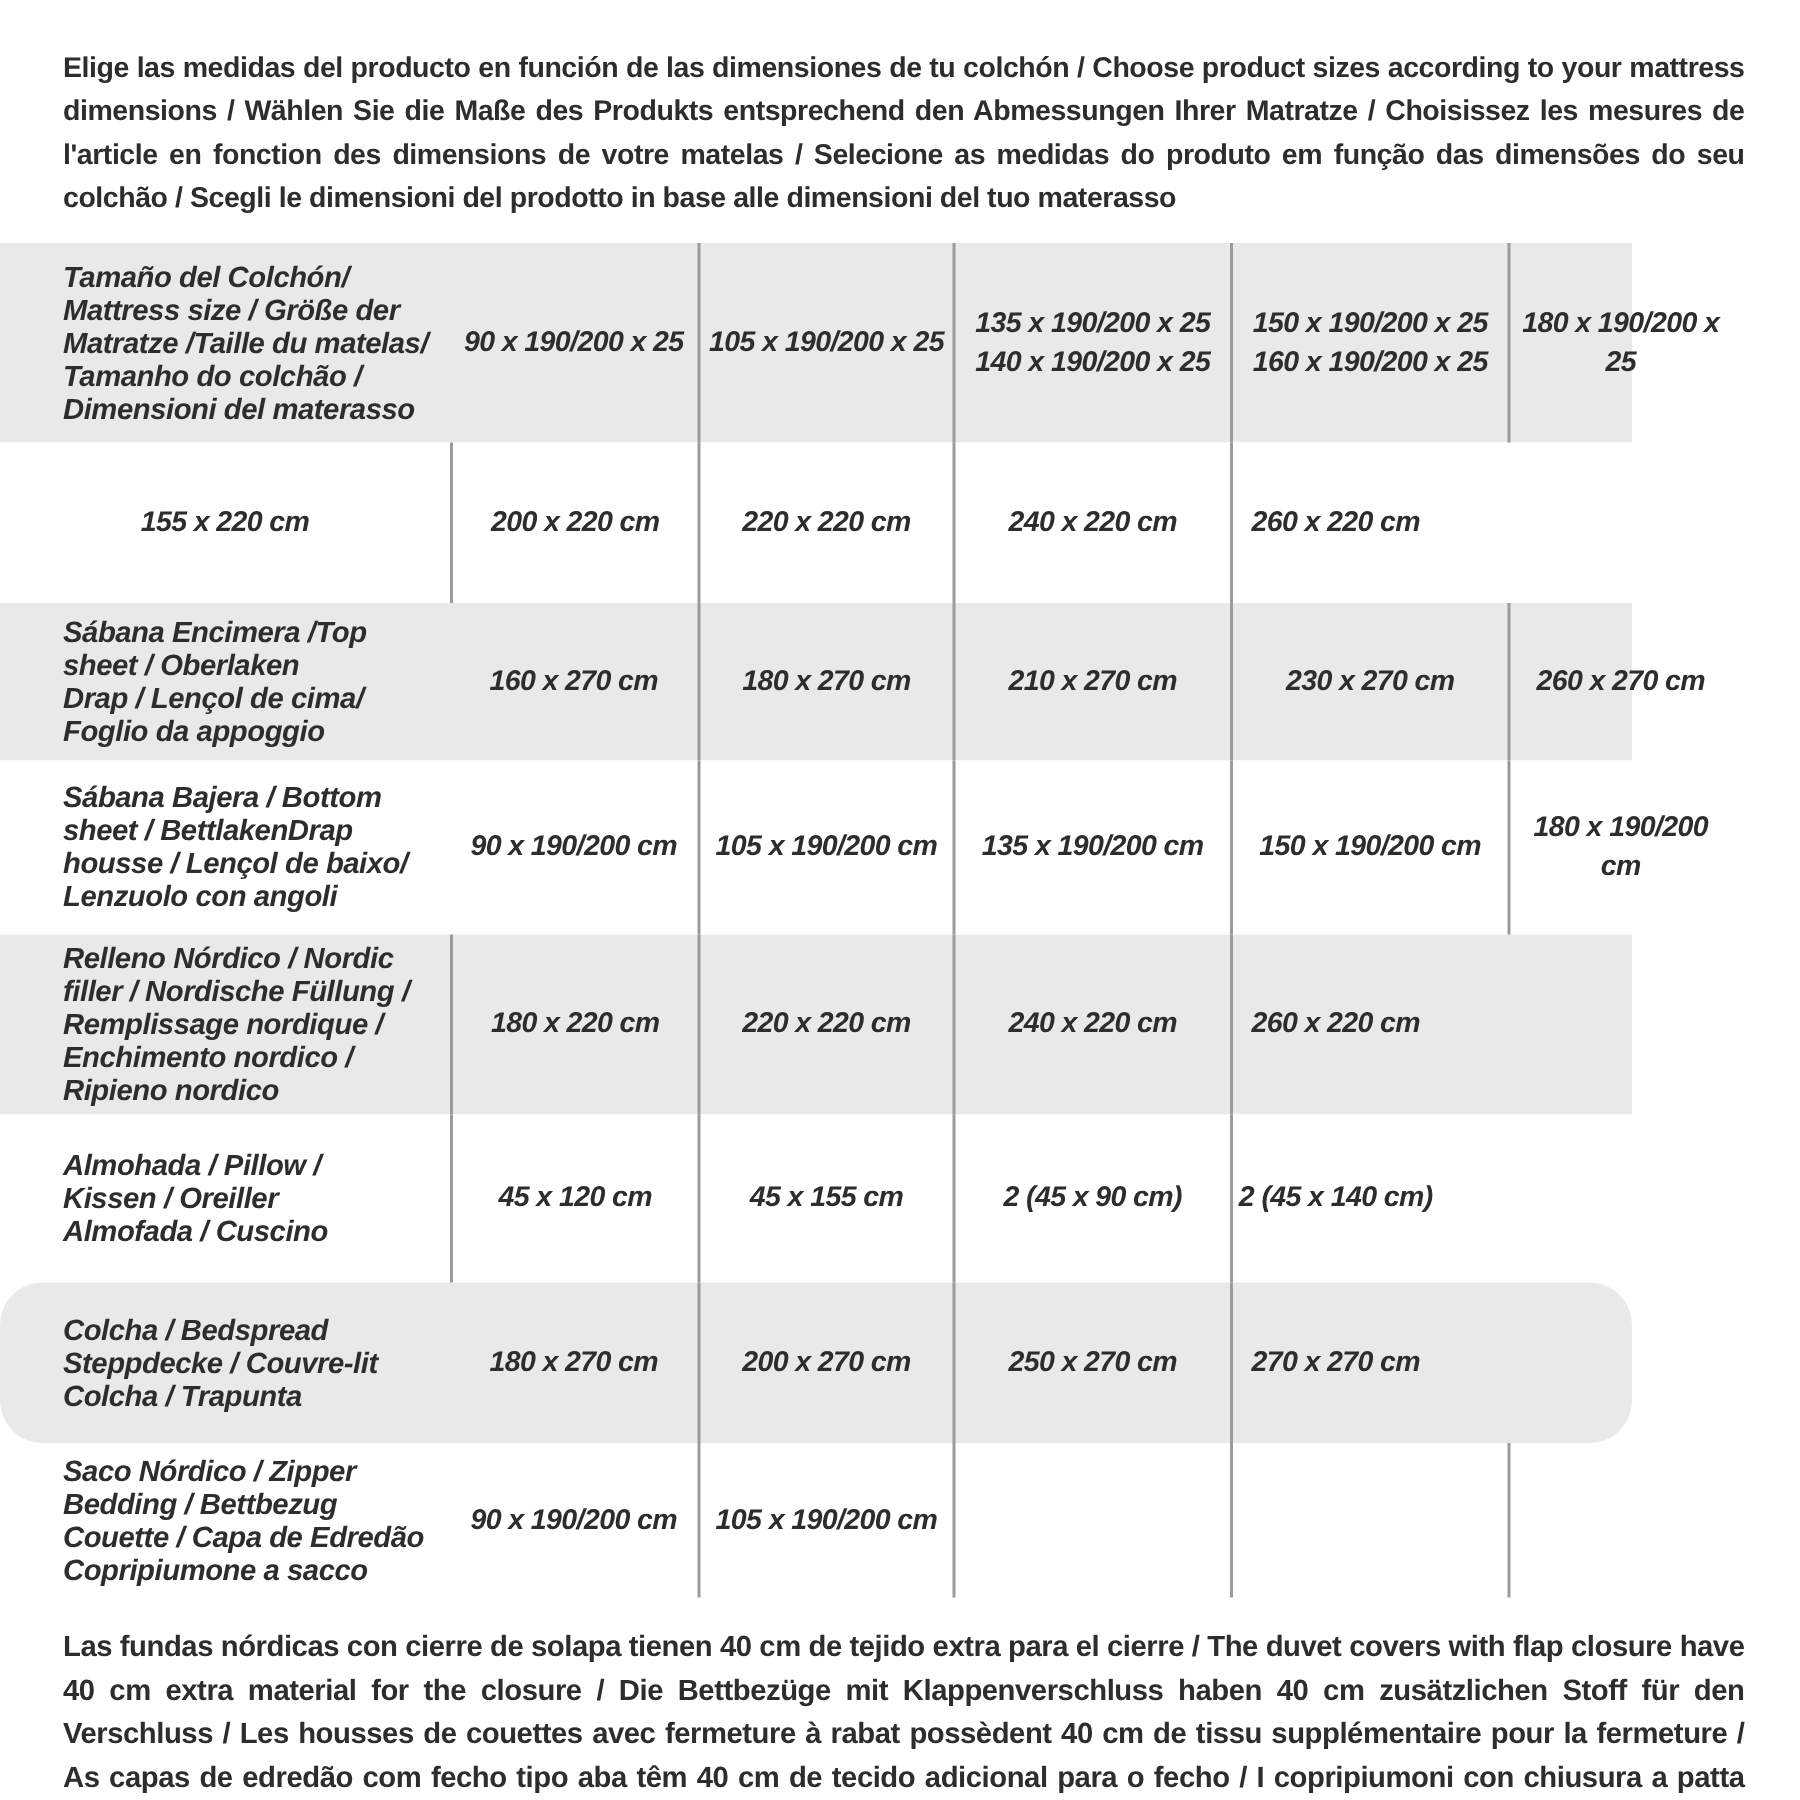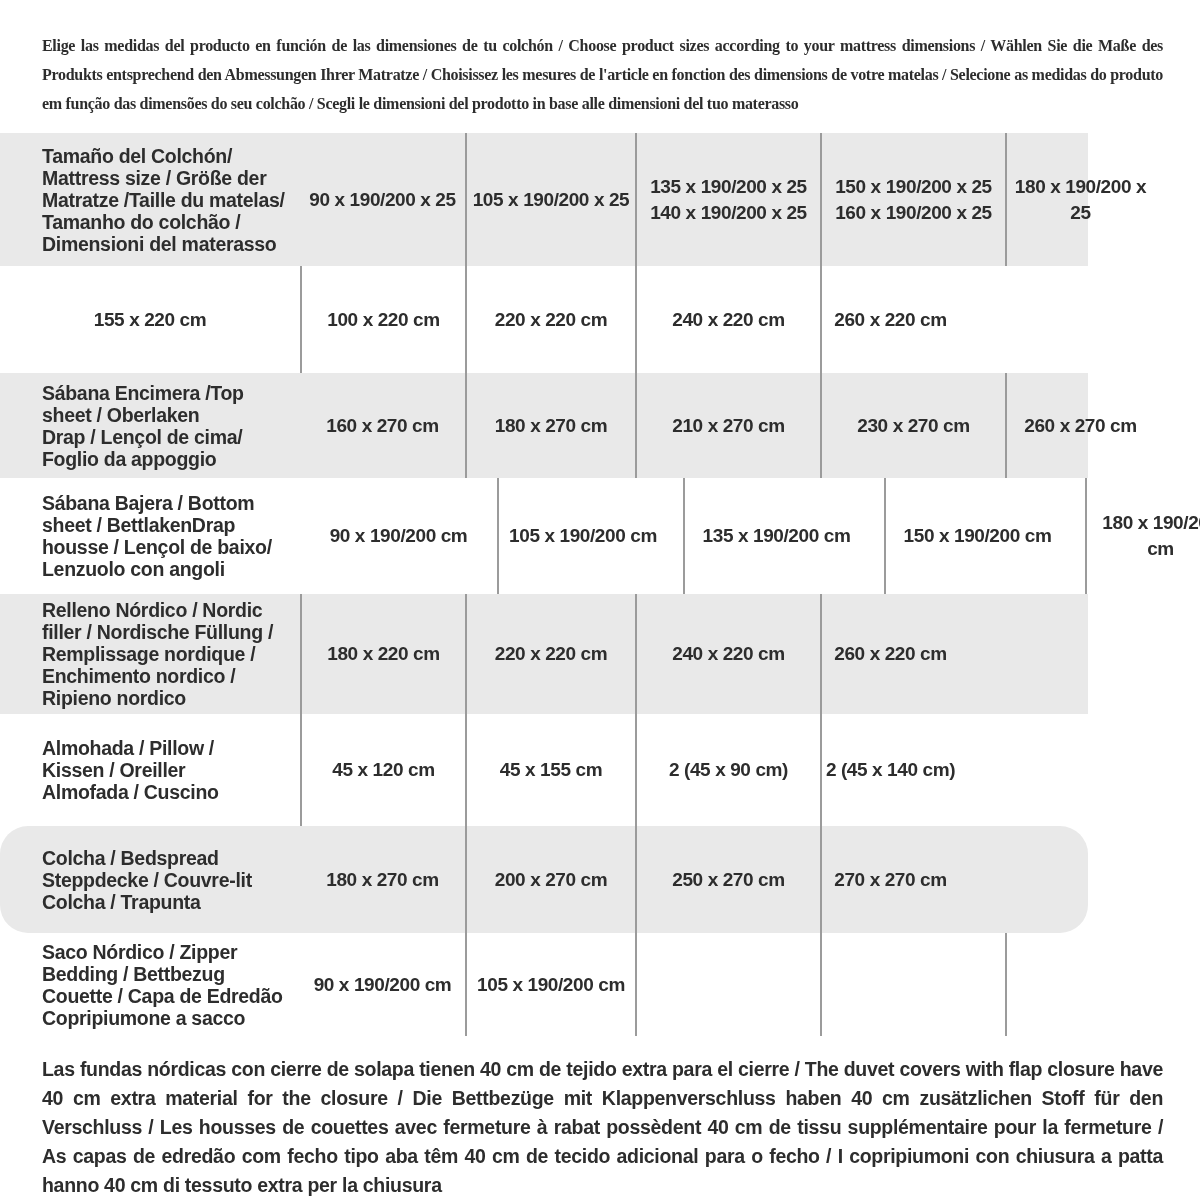--- a/index.html
+++ b/index.html
@@ -9,30 +9,30 @@
   }
   body {
     width: 1200px;
     height: 1200px;
     font-family: "Liberation Sans", sans-serif;
     color: #2d2d2d;
     overflow: hidden;
   }
   .intro {
     margin: 31px 37px 0 42px;
-    font-size: 16px;
+    font-size: 19px;
     font-weight: bold;
     line-height: 29px;
     text-align: justify;
     letter-spacing: -0.3px;
-    font-family: Liberation Serif, serif;
   }
   .size-table {
     margin-top: 15px;
     width: 1088px;
+    font-style: italic;
   }
   .t-row {
     display: grid;
     grid-template-columns: 300px 165px 170px 185px 185px 195px;
     background: #ffffff;
   }
   .t-row.shaded { background: #e9e9e9; }
   .cell {
     display: flex;
     align-items: center;
@@ -51,21 +51,21 @@
     text-align: left;
     padding-left: 42px;
     padding-right: 10px;
     font-size: 19.5px;
     line-height: 22px;
     letter-spacing: -0.3px;
   }
   .r0 { min-height: 133px; }
   .r1 { min-height: 107px; }
   .r2 { min-height: 105px; }
-  .r3 { min-height: 116px; gap: 16px; }
+  .r3 { min-height: 116px; }
   .r4 { min-height: 120px; }
   .r5 { min-height: 112px; }
   .r6 { min-height: 107px; border-radius: 28px; }
   .r7 { min-height: 103px; }
   .outro {
     margin: 19px 37px 0 42px;
     font-size: 19.5px;
     font-weight: bold;
     line-height: 29px;
     text-align: justify;
@@ -89,21 +89,21 @@
     <div class="cell sep">105 x 190/200 x 25</div>
     <div class="cell sep">135 x 190/200 x 25
 140 x 190/200 x 25</div>
     <div class="cell sep">150 x 190/200 x 25
 160 x 190/200 x 25</div>
     <div class="cell sep last">180 x 190/200 x 25</div>
   </div>
 
   <div class="t-row r1">
     <div class="cell">155 x 220 cm</div>
-    <div class="cell sep">100 x 220 cm</div>
+    <div class="cell sep">200 x 220 cm</div>
     <div class="cell sep">220 x 220 cm</div>
     <div class="cell sep">240 x 220 cm</div>
     <div class="cell sep last">260 x 220 cm</div>
   </div>
 
   <div class="t-row shaded r2">
     <div class="cell label-cell">Sábana Encimera /Top
 sheet / Oberlaken
 Drap / Lençol de cima/
 Foglio da appoggio</div>

